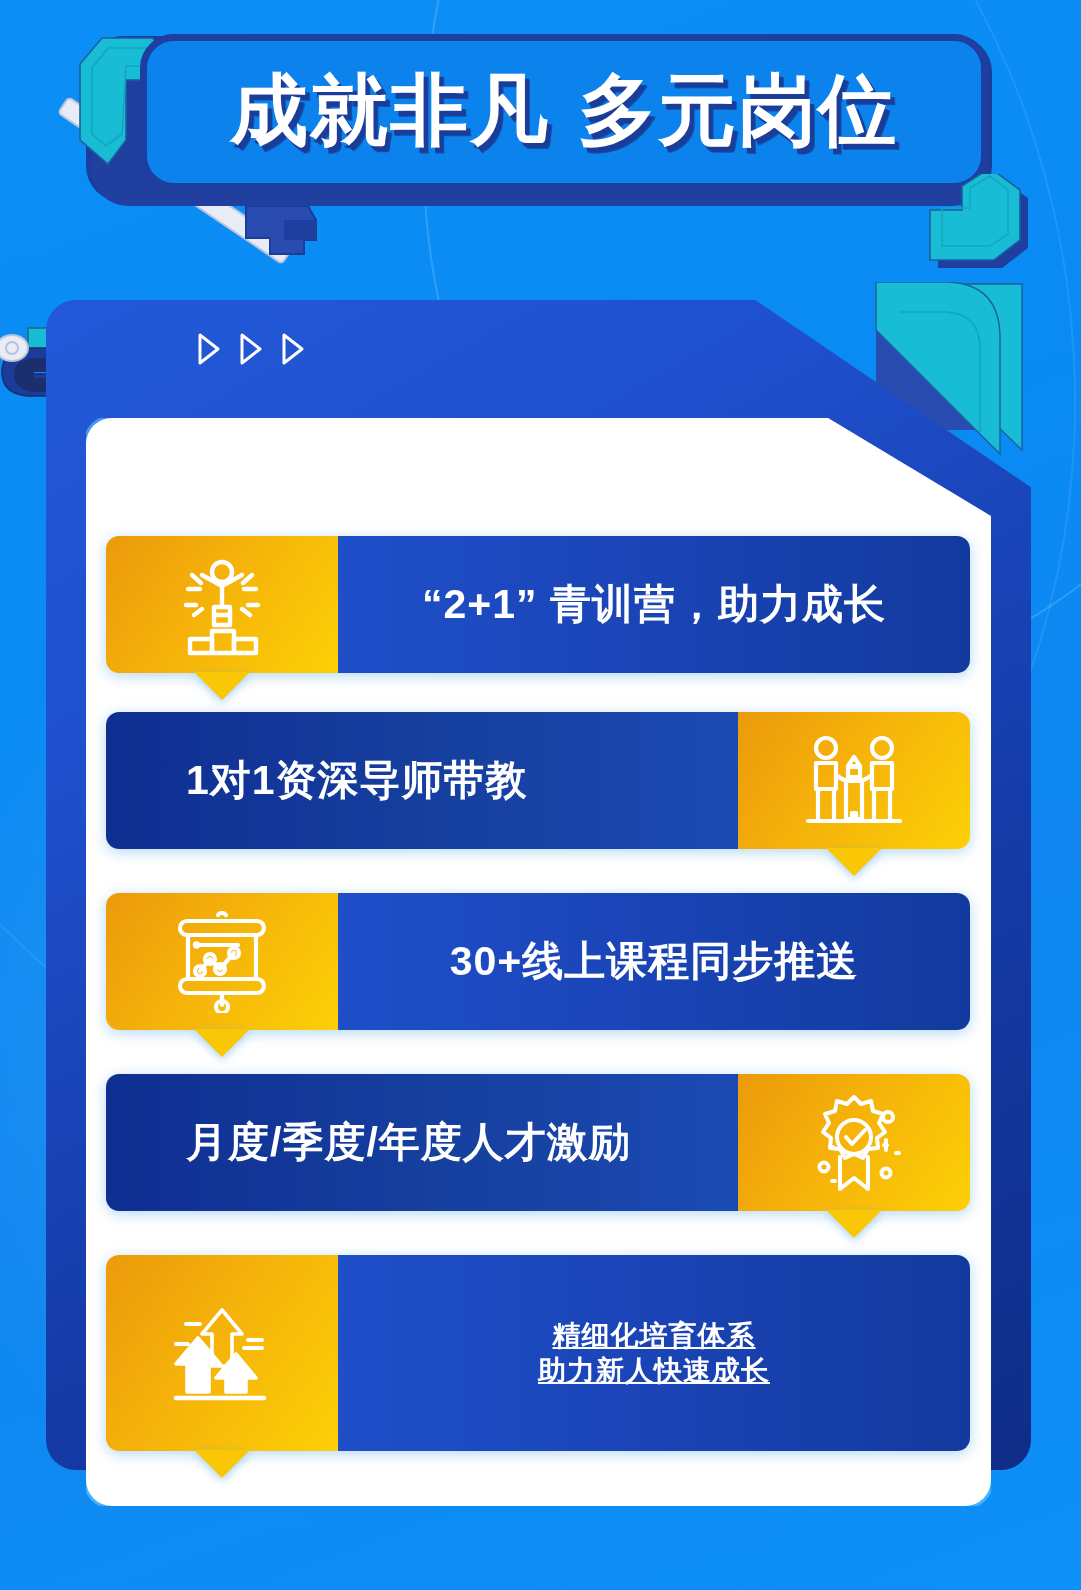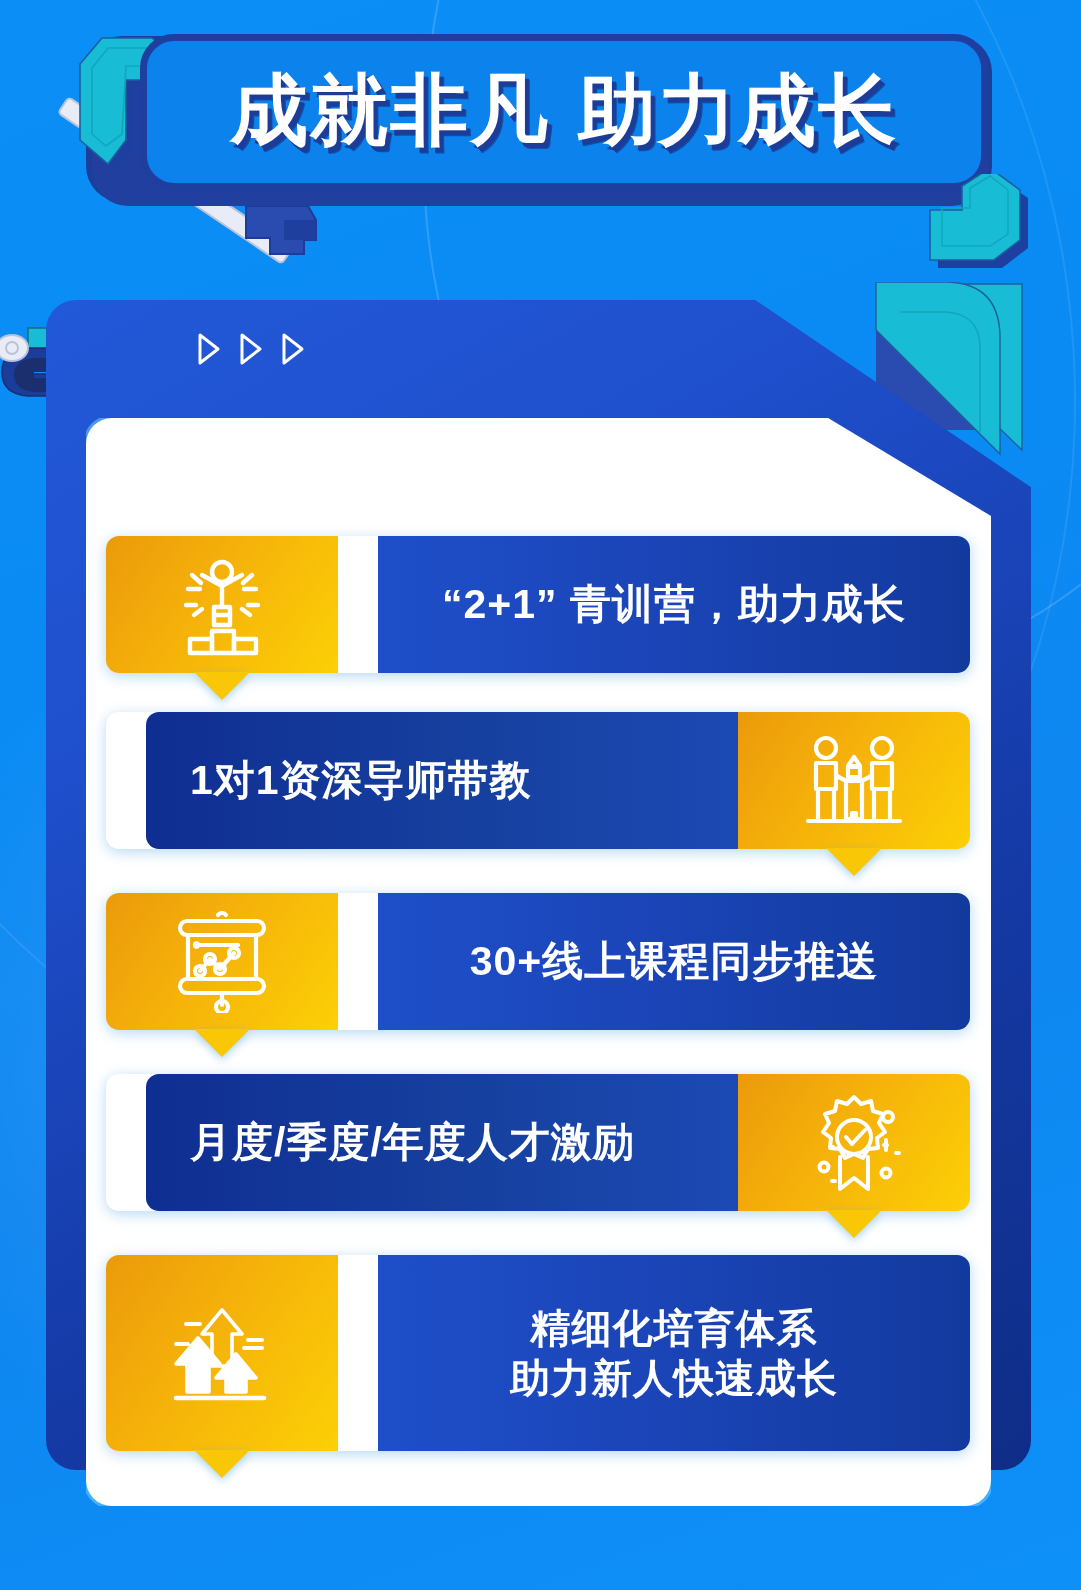--- a/index.html
+++ b/index.html
@@ -66,39 +66,39 @@
       clip-path:polygon(0 0,82% 0,100% 9%,100% 100%,0 100%);
       box-shadow:0 0 0 3px rgba(120,215,255,.5);}
 
   
   .row{position:absolute;left:106px;width:864px;height:137px;}
   .row .card{position:absolute;inset:0;border-radius:13px;overflow:visible;
       display:flex;box-shadow:0 3px 14px rgba(90,170,230,.45);}
   .icon-pane{width:232px;flex:0 0 232px;display:flex;align-items:center;justify-content:center;
       background:linear-gradient(125deg,#eb9a0b 0%,#f5b10a 42%,#fcd006 100%);}
   .txt-pane{flex:1;display:flex;align-items:center;
-      background:linear-gradient(90deg,#1e4fc9 0%,#1b45b8 45%,#123a9e 100%);margin-left:40px;}
+      background:linear-gradient(90deg,#1e4fc9 0%,#1b45b8 45%,#123a9e 100%);}
   .row.reverse .card{flex-direction:row-reverse;}
   .row.reverse .txt-pane{background:linear-gradient(90deg,#0f2e91 0%,#16409f 55%,#1c4ab4 100%);}
   .row .card > .icon-pane{border-radius:0 13px 13px 0;}
   .row .card > .txt-pane{border-radius:13px 0 0 13px;}
   .row:not(.reverse) .card > .icon-pane{border-radius:13px 0 0 13px;}
   .row:not(.reverse) .card > .txt-pane{border-radius:0 13px 13px 0;}
   .label{color:#fff;font-size:41px;font-weight:bold;letter-spacing:1px;line-height:1.16;
       white-space:pre-line;}
   .row:not(.reverse) .label{width:100%;text-align:center;padding:0 26px;box-sizing:border-box;}
-  .row.reverse .label{padding-left:44px;}
+  .row.reverse .label{padding-left:80px;}
   .tail{position:absolute;bottom:-27px;width:0;height:0;
       border-left:28px solid transparent;border-right:28px solid transparent;
       border-top:28px solid #f9c705;filter:drop-shadow(0 3px 4px rgba(90,170,230,.5));}
   .row:not(.reverse) .tail{left:88px;}
   .row.reverse .tail{right:88px;border-top-color:#f9c705;}
   .row.r1{top:536px;} .row.r2{top:712px;} .row.r3{top:893px;}
   .row.r4{top:1074px;} .row.r5{top:1255px;height:196px;}
-  .row.r5 .label{font-size:40px;line-height:1.26;}
+  .row.r5 .label{font-size:28px;line-height:1.26;text-decoration:underline;}
   .row.r5 .icon-pane{width:232px;flex:0 0 232px;}
   svg.ic{display:block;}
 </style>
 </head>
 <body>
 
 <div id="bg">
   <div class="swoosh s1"></div>
   <div class="swoosh s2"></div>
   <div class="glow"></div>
@@ -118,21 +118,21 @@
   <div class="hdr-shadow2"></div>
   <div class="hdr-shadow"></div>
 
   <svg class="bracket bk-tl" viewBox="0 0 118 160">
     <path d="M82 10 L112 34 L112 52 L56 52 L56 112 L38 136 L8 112 L8 36 L30 10 Z" fill="#1f3fa0"></path>
     <path d="M74 4 L104 28 L104 46 L48 46 L48 106 L30 130 L2 106 L2 30 L24 4 Z" fill="#18bcd4" stroke="#1b5f9e" stroke-width="1.6"></path>
     <path d="M70 14 L92 32 L48 32 L44 100 L28 112 L14 100 L14 34 L30 14 Z" fill="none" stroke="#12a6bd" stroke-width="1.6"></path>
   </svg>
 
   <div class="hdr-plate">
-    <div class="hdr-title"><span>成就非凡</span><span class="gap"></span><span>助力成长</span></div>
+    <div class="hdr-title"><span>成就非凡</span><span class="gap"></span><span>多元岗位</span></div>
   </div>
 
   <svg class="bracket bk-r" viewBox="0 0 120 112">
     <path d="M14 44 L44 44 L44 20 L72 2 L104 24 L104 74 L78 94 L14 94 Z" fill="#1f3fa0"></path>
     <path d="M6 36 L38 36 L38 12 L66 -6 L96 16 L96 66 L70 86 L6 86 Z" fill="#18bcd4" stroke="#1b5f9e" stroke-width="1.6"></path>
     <path d="M18 34 L46 34 L46 14 L66 2 L84 16 L84 60 L66 72 L18 72 Z" fill="none" stroke="#12a6bd" stroke-width="1.5"></path>
   </svg>
 </div>
 
 <svg class="clamp" viewBox="0 0 160 82">

